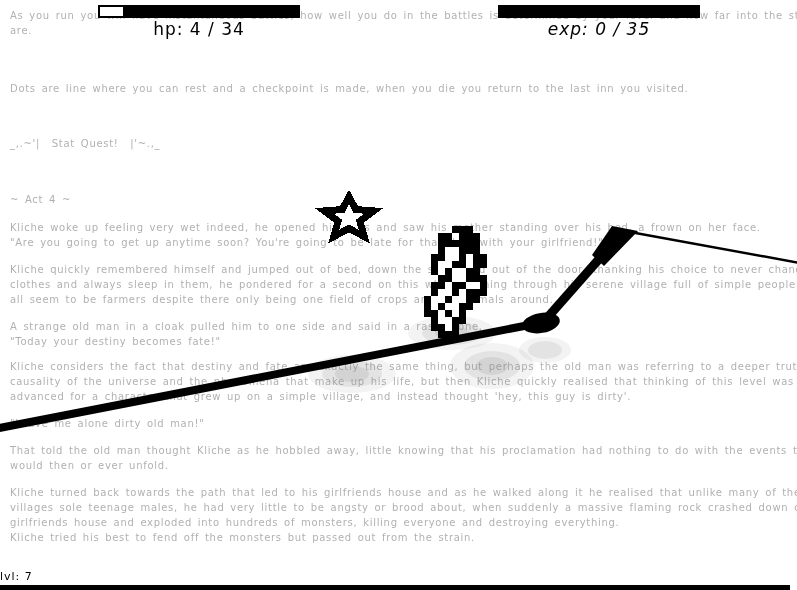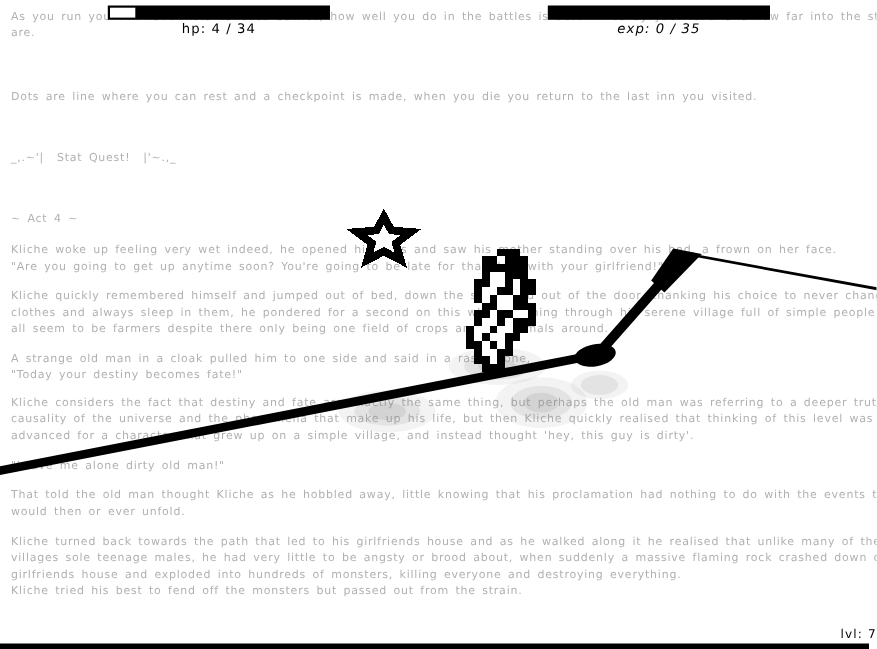--- a/index.html
+++ b/index.html
@@ -20,25 +20,25 @@
   .p-s5{top:416px}
   .p-s6{top:443px}
   .p-s7{top:485px}
   .scene{position:absolute;left:0;top:0;z-index:5;pointer-events:none;}
   .hud{position:absolute;z-index:6;}
   .bar{position:absolute;background:#000;height:13px;width:202px;top:5px;}
   .bar-fill{position:absolute;left:2px;top:2px;height:9px;background:#fff;}
   .hp-bar{left:98px;}
   .exp-bar{left:498px;}
   .bar-label{position:absolute;top:19px;width:202px;text-align:center;color:#000;
-             font-size:12px;letter-spacing:1px;white-space:pre;
+             font-size:17px;letter-spacing:1px;white-space:pre;
              font-family:"DejaVu Sans","Liberation Sans",sans-serif;}
   .hp-label{left:98px;}
   .exp-label{left:498px;font-style:italic;}
-  .lvl-label{position:absolute;top:570px;left:0;width:797px;text-align:right;color:#000;
+  .lvl-label{position:absolute;top:570px;left:0;width:797px;text-align:left;color:#000;
              font-size:11px;letter-spacing:1px;z-index:6;white-space:pre;}
   .lvl-bar{position:absolute;top:585px;left:0;width:790px;height:5px;background:#000;z-index:6;}
 </style>
 </head>
 <body>
 
 <div class="screen">
 
   <div class="para p-intro1">
     <div class="line">As you run you will have instantaneous battles, how well you do in the battles is determined by your level and how far into the story you</div>

